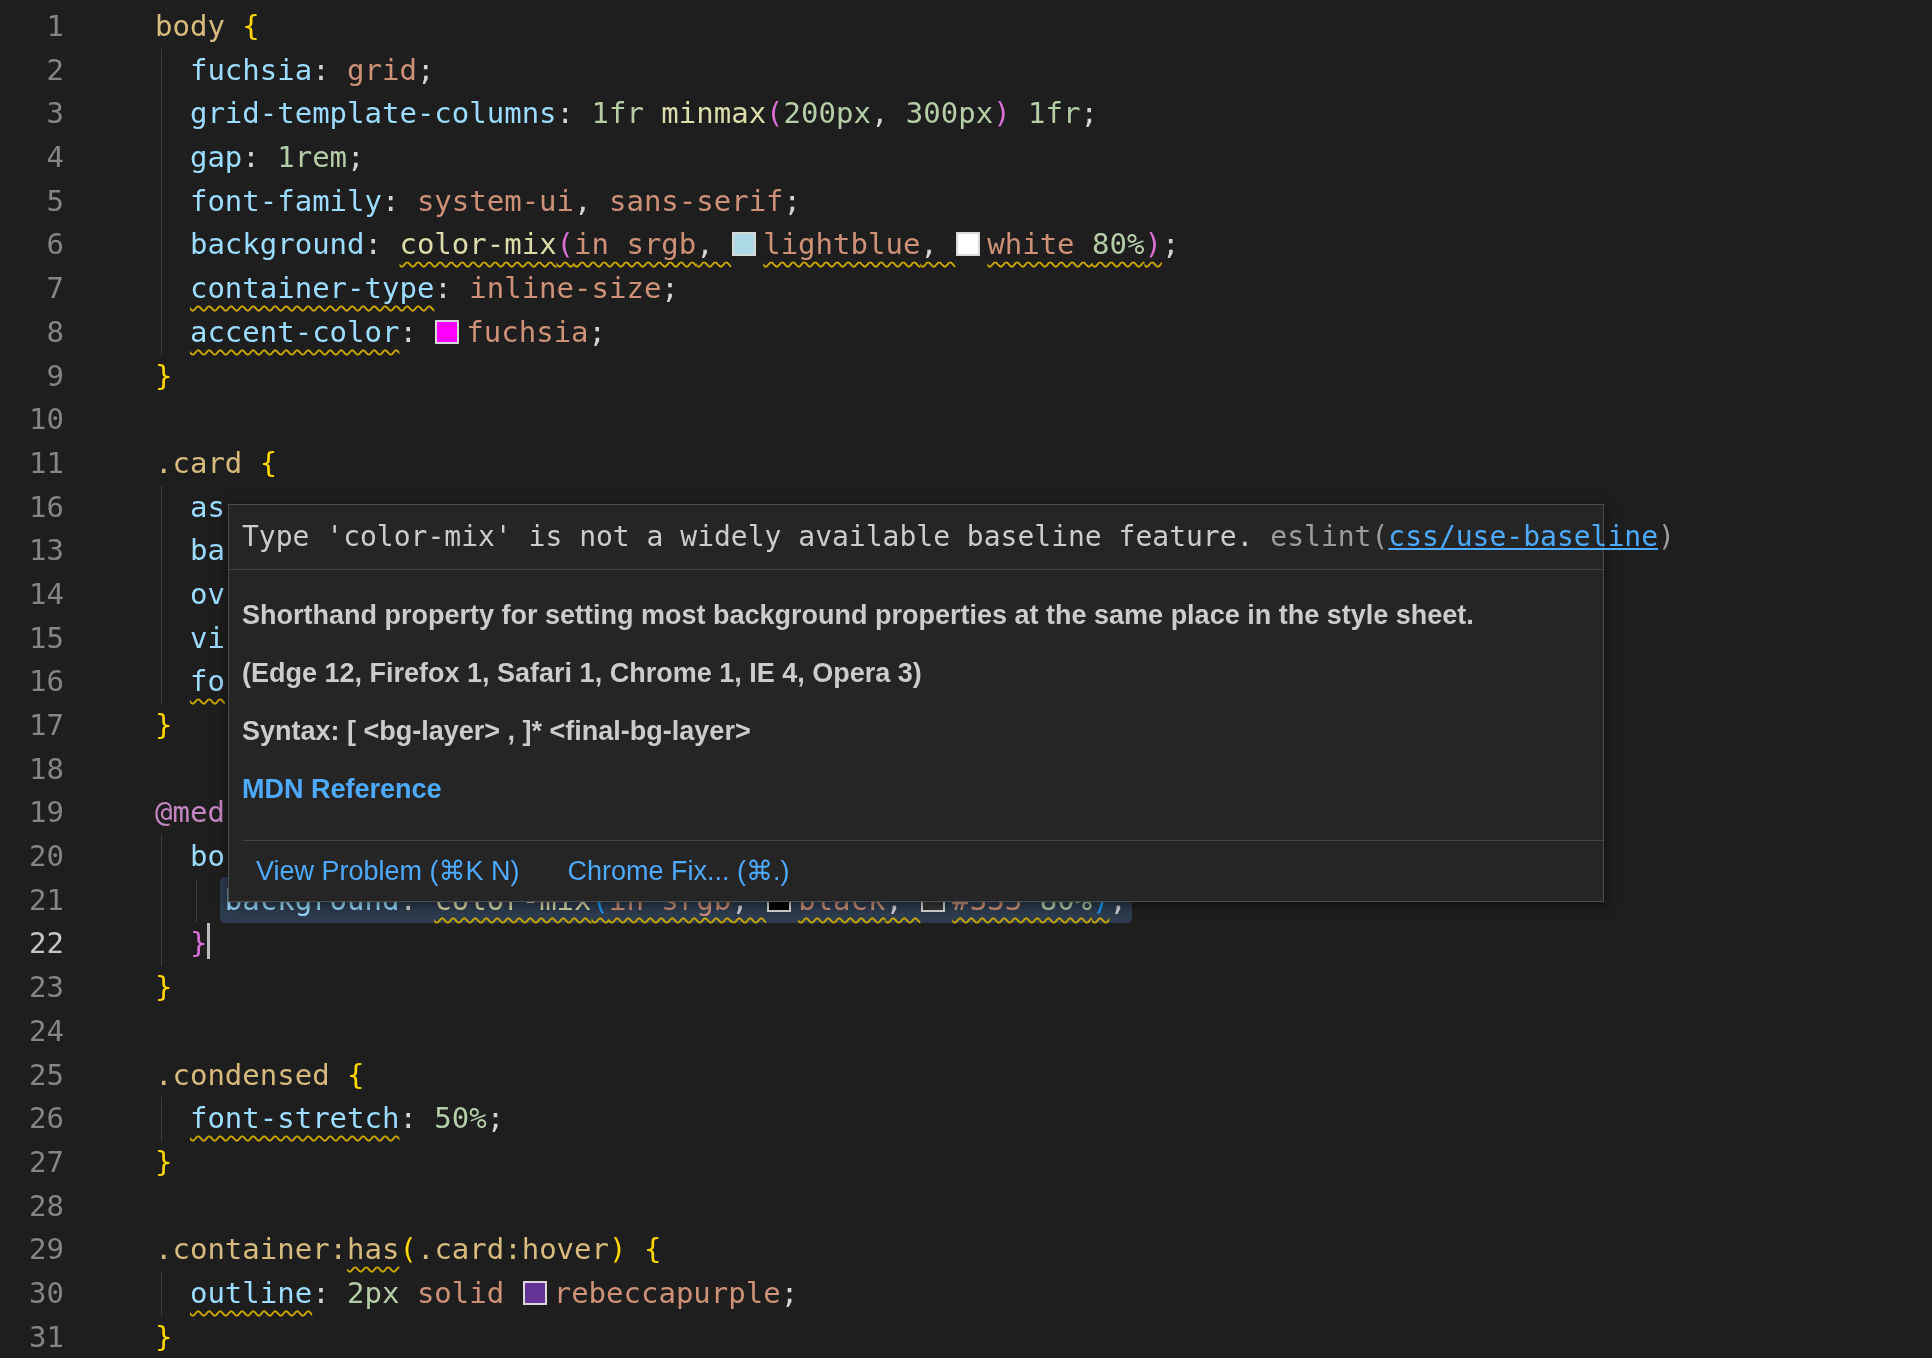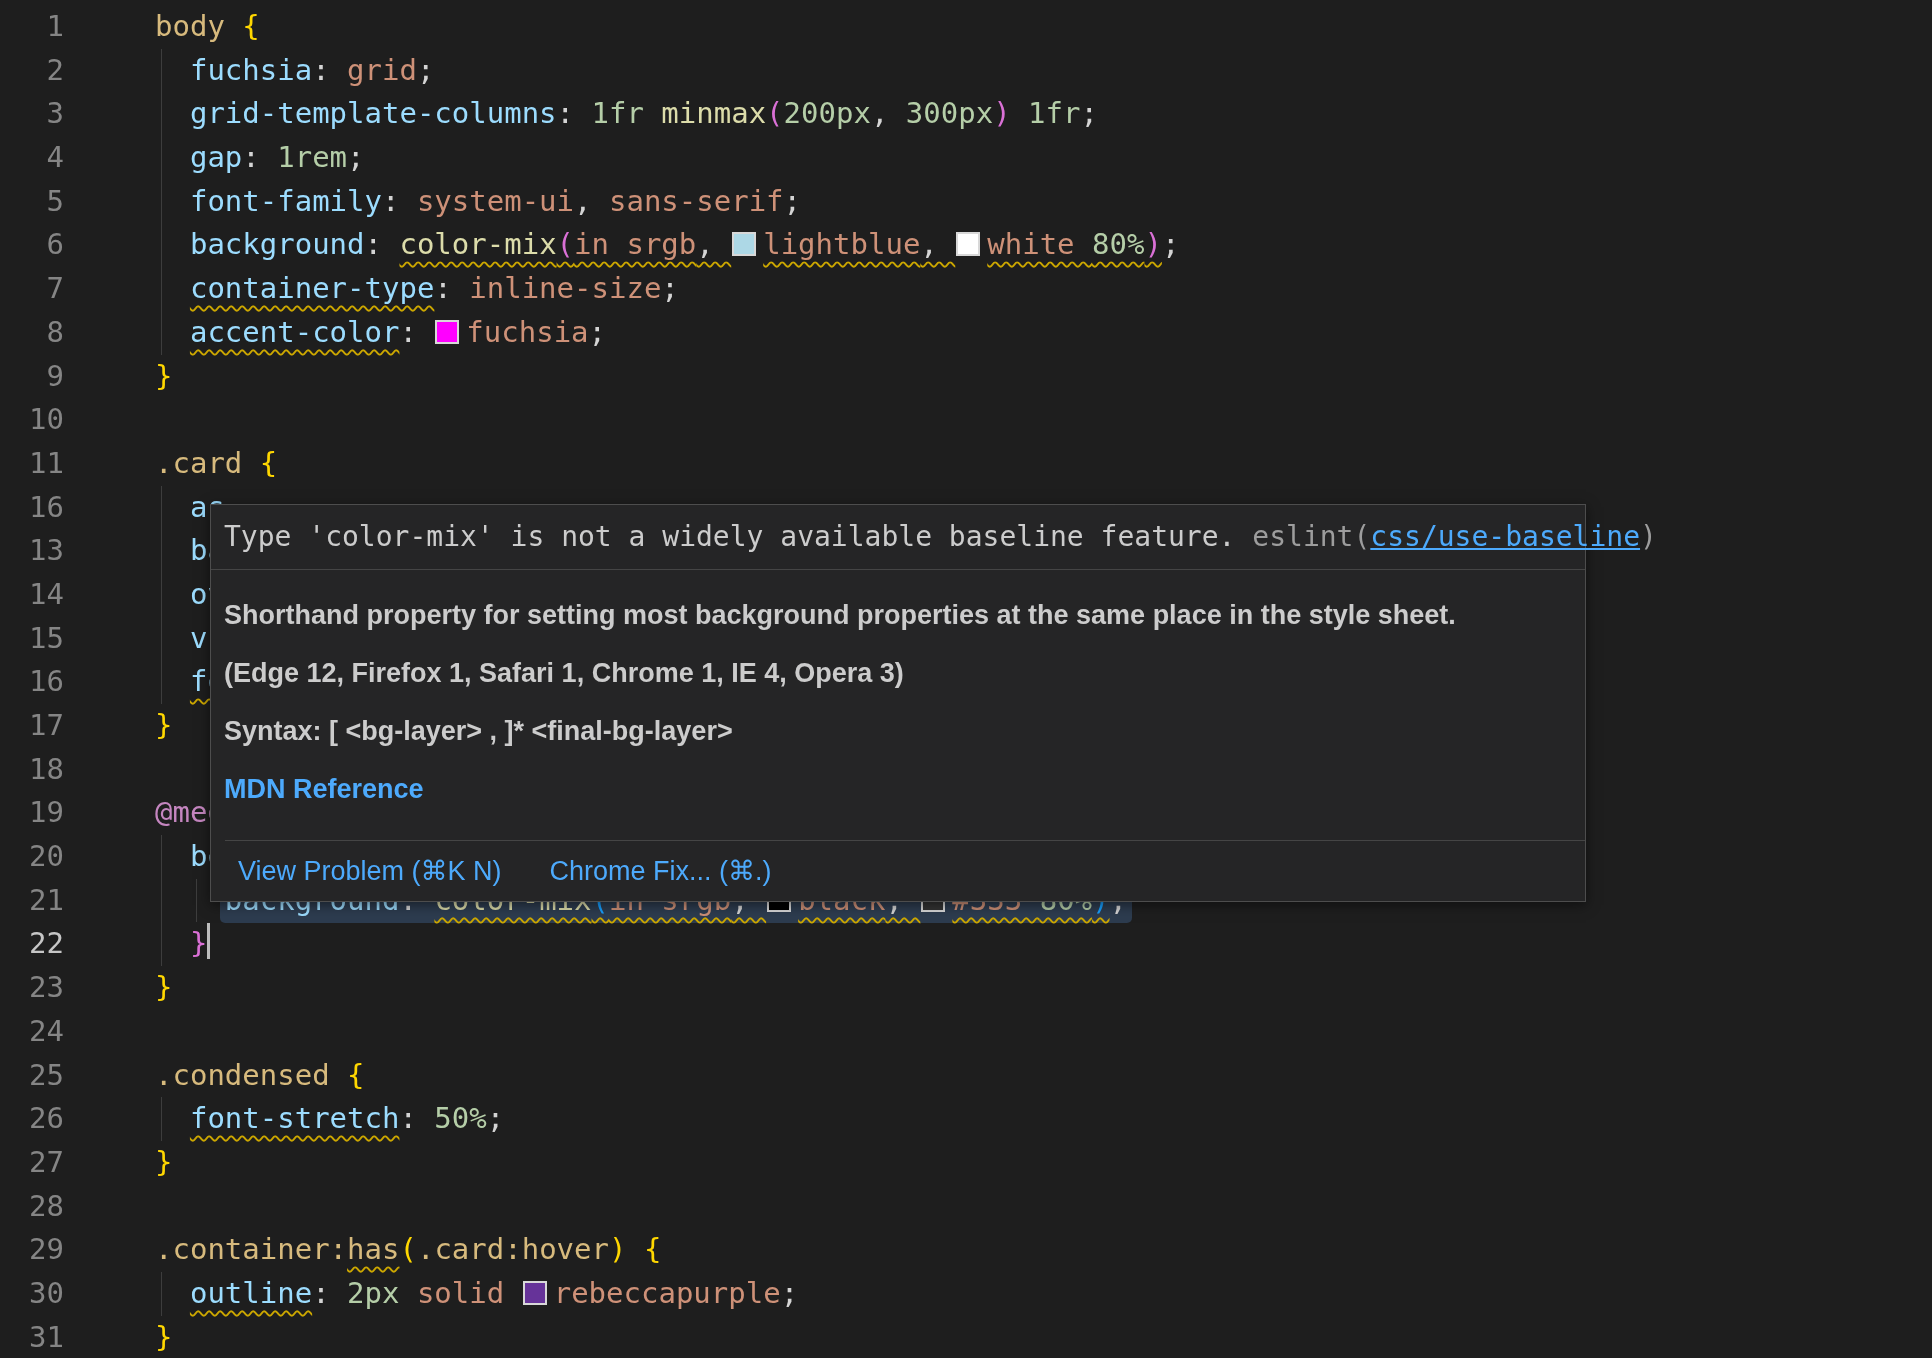--- a/index.html
+++ b/index.html
@@ -54,21 +54,21 @@
     background:#2d3c4f; border-radius:5px;
     padding:6px 5px; margin-left:-5px; margin-right:-5px;
   }
 
   .cursor {
     display:inline-block; width:3px; height:36px;
     background:#bdbdbd; vertical-align:-6px;
   }
 
   .tooltip {
-    position:absolute; left:210px; top:504px; width:1376px;
+    position:absolute; left:228px; top:504px; width:1376px;
     background:#252526; border:1px solid #4d4d4d; box-sizing:border-box;
     box-shadow:0 3px 12px rgba(0,0,0,0.5);
     color:#cccccc; z-index:5;
     font-family:"Liberation Sans", sans-serif;
   }
   .tt-msg {
     font-family:"DejaVu Sans Mono","Liberation Mono",monospace;
     font-size:28px; line-height:34px;
     padding:15px 13px; border-bottom:1px solid #454545;
     white-space:pre;

